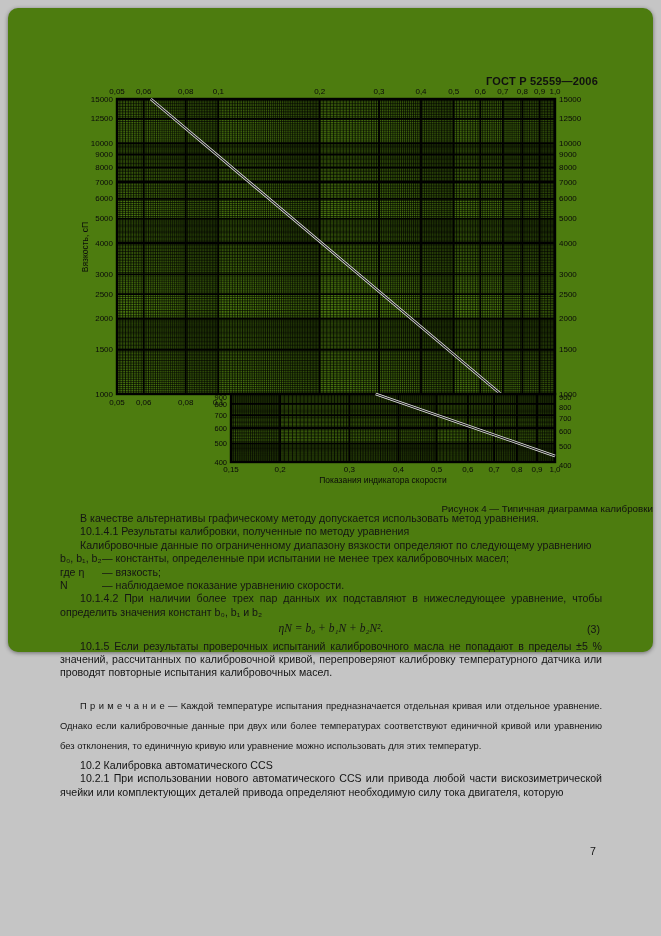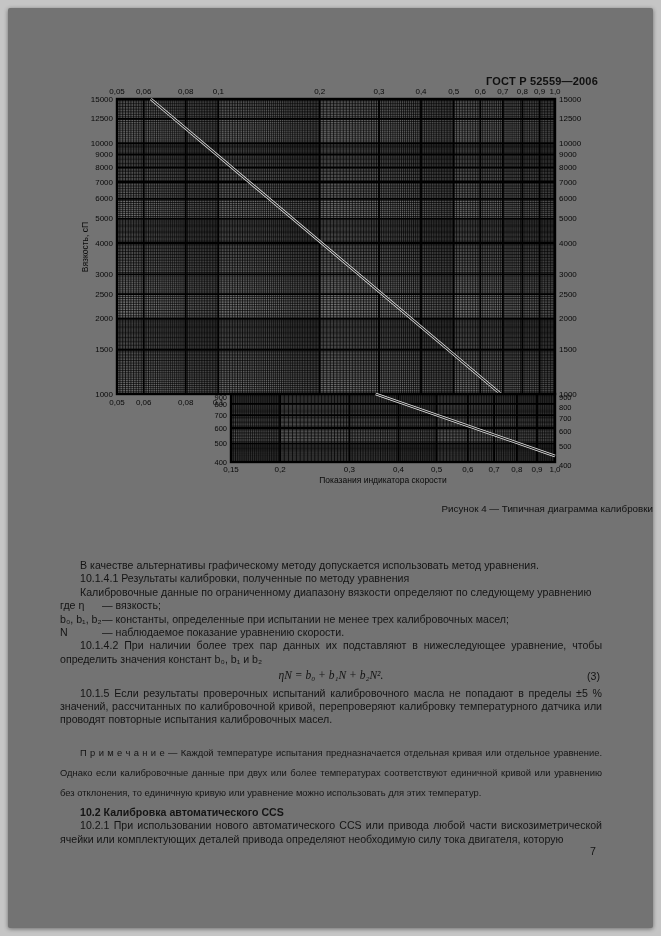--- a/index.html
+++ b/index.html
@@ -1,30 +1,30 @@
 <!DOCTYPE html>
 <html><head>
 <meta charset="utf-8">
 <style>
   *{margin:0;padding:0;box-sizing:border-box}
   html,body{width:661px;height:936px}
   body{background:#c5c5c5;font-family:"Liberation Sans",sans-serif;position:relative;overflow:hidden}
-  .page{position:absolute;left:8px;top:8px;width:645px;height:920px;background:#737373;border-radius:2px;box-shadow:0 1px 4px rgba(0,0,0,.45)}
+  .page{position:absolute;left:8px;top:8px;width:645px;height:644px;background:#4d7c0f;border-radius:10px;box-shadow:0 1px 4px rgba(0,0,0,.45)}
   .header{position:absolute;top:67px;right:55px;font-size:11px;font-weight:bold;color:#101010;letter-spacing:.2px}
   #calibration-svg{position:absolute;left:0;top:0}
   svg{font-family:"Liberation Sans",sans-serif}
   .caption{position:absolute;top:495px;left:0;width:100%;text-align:right;font-size:9.8px;color:#101010}
-  .doc-text{position:absolute;top:551px;left:52px;width:542px;font-size:10.6px;line-height:13.4px;color:#141414;text-align:justify}
+  .doc-text{position:absolute;top:504px;left:52px;width:542px;font-size:10.6px;line-height:13.4px;color:#141414;text-align:justify}
   .para{text-indent:20px}
   .equation{position:relative;text-align:center;padding:3px 0 4px;font-family:"Liberation Serif",serif;font-style:italic;font-size:11.5px;text-indent:0}
   .eq-num{position:absolute;right:2px;top:4px;font-style:normal;font-family:"Liberation Sans",sans-serif;font-size:10.6px}
   .term-line{display:flex;text-align:left}
   .term{flex:0 0 auto;min-width:42px}
   .note{font-size:9.4px;line-height:20px;text-indent:20px;margin:16px 0 3px;text-align:justify}
-  .h2{font-weight:bold;text-indent:20px}
+  .h2{font-weight:normal;text-indent:20px}
   .page-number{position:absolute;top:837px;right:57px;font-size:10.6px;color:#141414}
 </style>
 </head>
 <body>
 
 <div class="page">
   <div class="header">ГОСТ Р 52559—2006</div>
 
   <svg id="calibration-svg" width="645" height="505">
     <g id="chart-layer">
@@ -113,26 +113,26 @@
   <div class="caption">Рисунок 4 — Типичная диаграмма калибровки</div>
 
   <div class="doc-text">
     <p class="para">В качестве альтернативы графическому методу допускается использовать метод уравнения.</p>
     <p class="para">10.1.4.1 Результаты калибровки, полученные по методу уравнения</p>
     <p class="para">Калибровочные данные по ограниченному диапазону вязкости определяют по следующему уравнению</p>
 
 
     <div>
       <div class="term-line">
+        <span class="term">b₀, b₁, b₂</span>
+        <span>— константы, определенные при испытании не менее трех калибровочных масел;</span>
+      </div>
+      <div class="term-line">
         <span class="term">где η</span>
         <span>— вязкость;</span>
-      </div>
-      <div class="term-line">
-        <span class="term">b₀, b₁, b₂</span>
-        <span>— константы, определенные при испытании не менее трех калибровочных масел;</span>
       </div>
       <div class="term-line">
         <span class="term">N</span>
         <span>— наблюдаемое показание уравнению скорости.</span>
       </div>
     </div>
 
     <p class="para">10.1.4.2 При наличии более трех пар данных их подставляют в нижеследующее уравнение, чтобы определить значения констант b₀, b₁ и b₂</p>
 
     <div class="equation">

